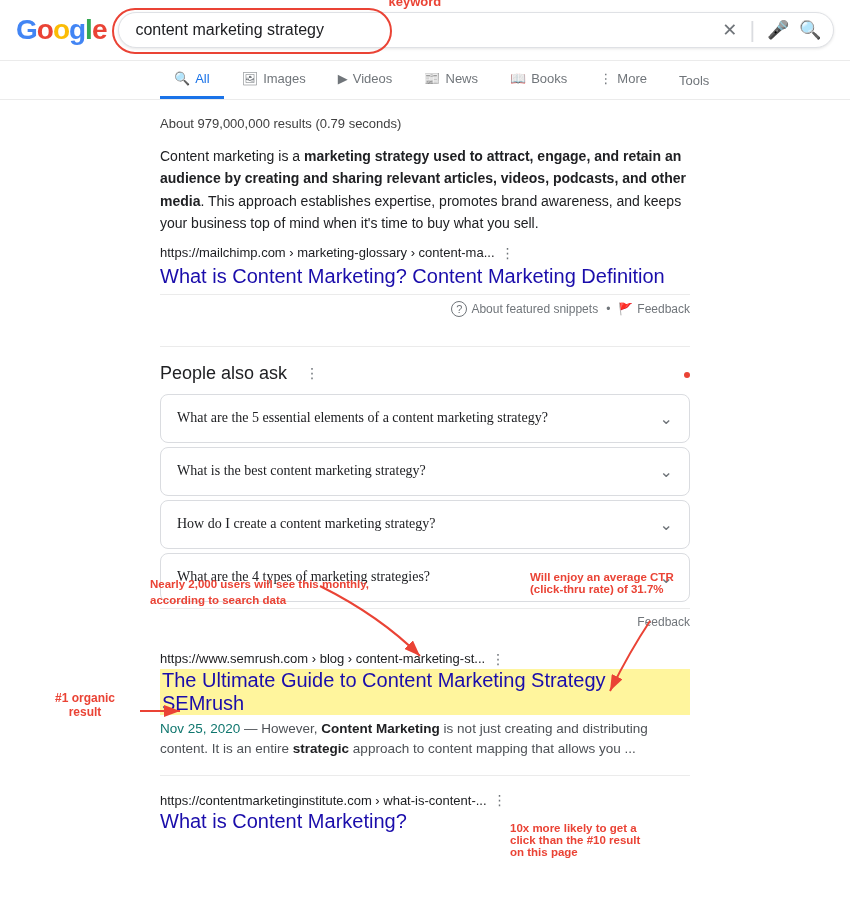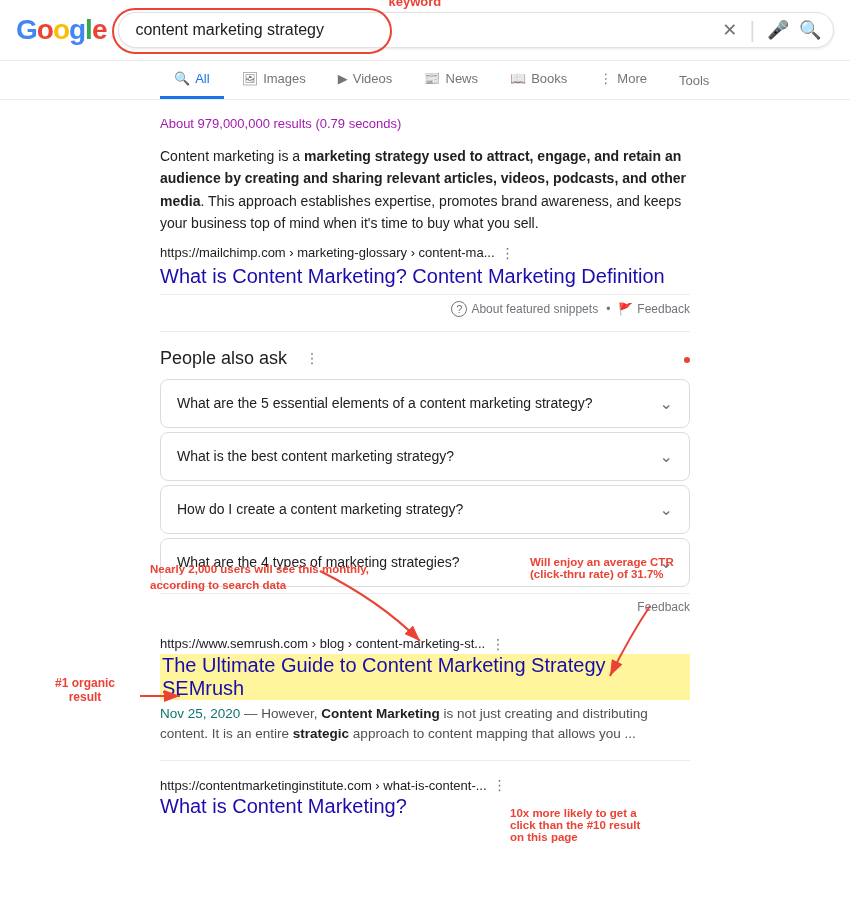--- a/index.html
+++ b/index.html
@@ -109,27 +109,27 @@
       cursor: pointer;
     }
 
     
     .main-content {
       padding: 8px 160px 20px 160px;
     }
 
     .results-count {
       font-size: 13px;
-      color: #a21caf;
+      color: #404040;
       margin: 8px 0 14px 0;
     }
 
     
     .featured-snippet {
-      margin-bottom: 8px;
+      margin-bottom: 23px;
       padding: 0;
     }
     .snippet-text {
       font-size: 14px;
       line-height: 1.6;
       color: #202124;
       margin-bottom: 10px;
     }
     .snippet-text b { font-weight: bold; }
 
@@ -202,20 +202,21 @@
     .paa-item {
       border: 1px solid #dadce0;
       border-radius: 8px;
       margin-bottom: 4px;
       display: flex;
       align-items: center;
       justify-content: space-between;
       padding: 14px 16px;
       cursor: pointer;
       background: #fff;
+      font-family: Liberation Serif, serif;
     }
     .paa-question {
       font-size: 14px;
       color: #202124;
     }
     .paa-chevron {
       color: #70757a;
       font-size: 16px;
     }
 

